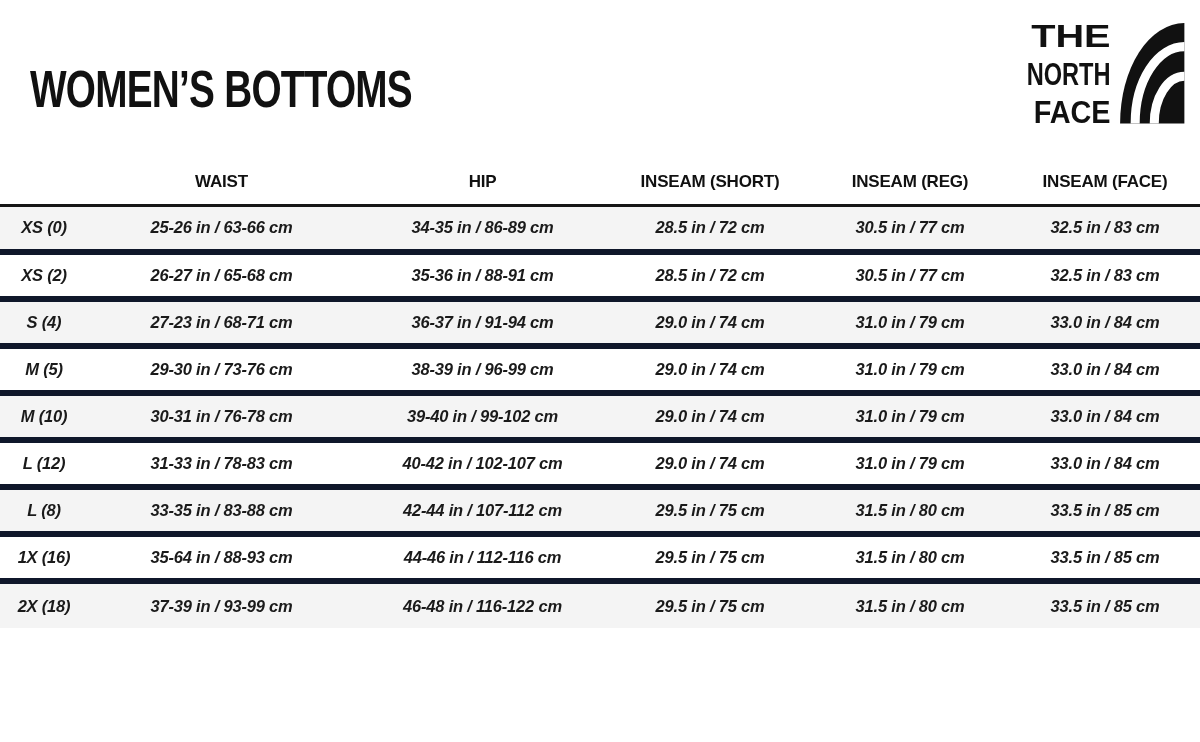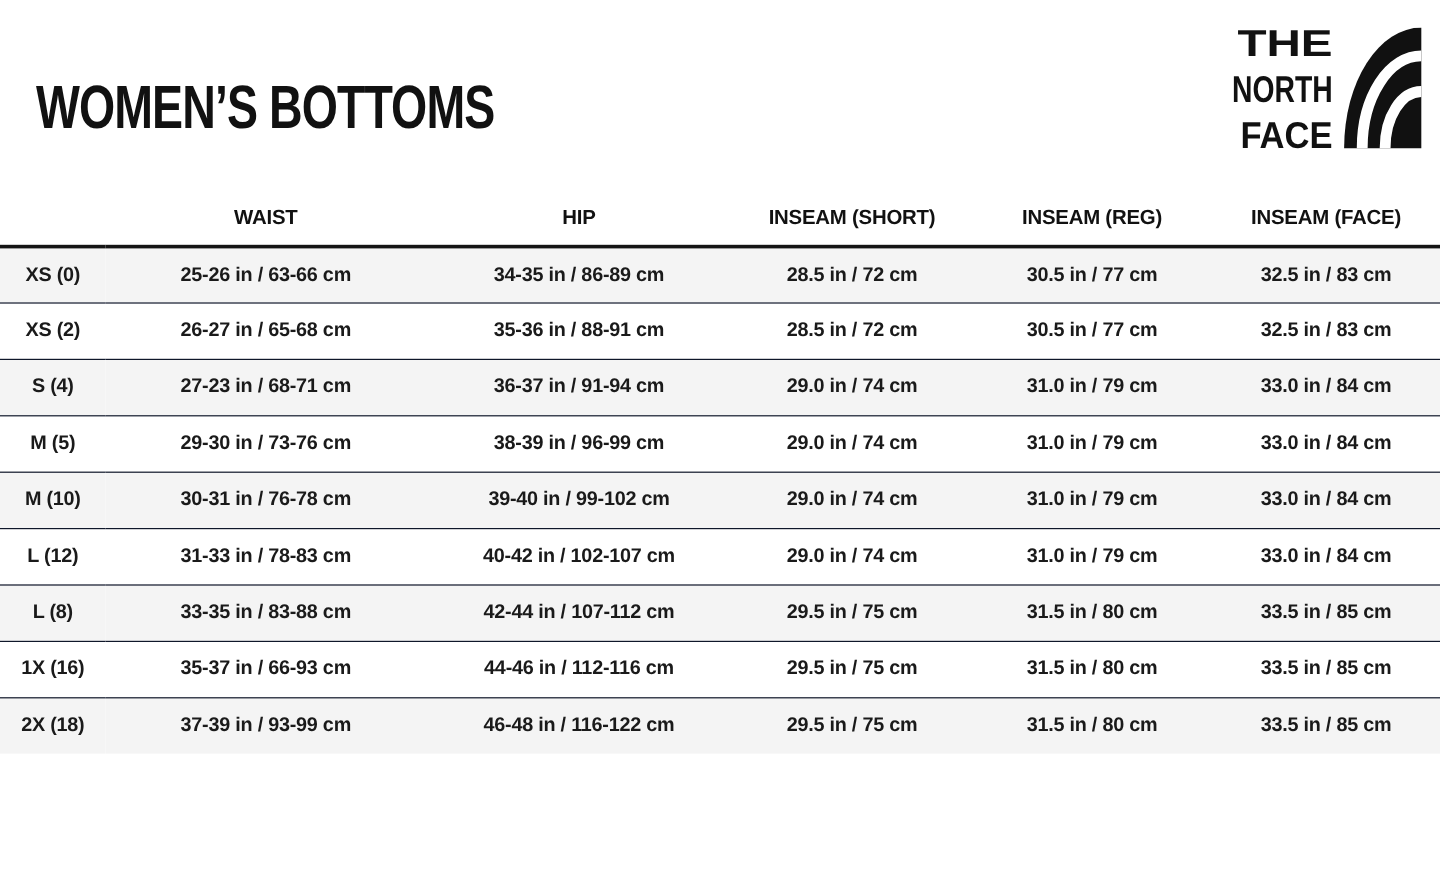--- a/index.html
+++ b/index.html
@@ -55,24 +55,25 @@
   }
   .size-table td {
     height: 47px;
     vertical-align: middle;
     text-align: center;
     font-size: 16.5px;
     font-weight: 700;
     letter-spacing: -0.2px;
     color: #1a1a1a;
     padding: 0;
+    font-style: italic;
   }
   .size-table tbody tr:nth-child(odd)  { background: #f4f4f4; }
   .size-table tbody tr:nth-child(even) { background: #ffffff; }
-  .size-table tbody tr + tr td { border-top: 1px solid #0f172a; }
+  .size-table tbody tr + tr td { border-top: 6px solid #0f172a; }
 </style>
 </head>
 <body>
 
 <div class="page">
 
   <h1 class="title">WOMEN’S BOTTOMS</h1>
 
   <div class="logo">
     <svg viewBox="0 0 332 205" aria-hidden="true">
@@ -168,21 +169,21 @@
       <td>L (8)</td>
       <td>33-35 in / 83-88 cm</td>
       <td>42-44 in / 107-112 cm</td>
       <td>29.5 in / 75 cm</td>
       <td>31.5 in / 80 cm</td>
       <td>33.5 in / 85 cm</td>
     </tr>
 
     <tr>
       <td>1X (16)</td>
-      <td>35-37 in / 66-93 cm</td>
+      <td>35-64 in / 88-93 cm</td>
       <td>44-46 in / 112-116 cm</td>
       <td>29.5 in / 75 cm</td>
       <td>31.5 in / 80 cm</td>
       <td>33.5 in / 85 cm</td>
     </tr>
 
     <tr>
       <td>2X (18)</td>
       <td>37-39 in / 93-99 cm</td>
       <td>46-48 in / 116-122 cm</td>

